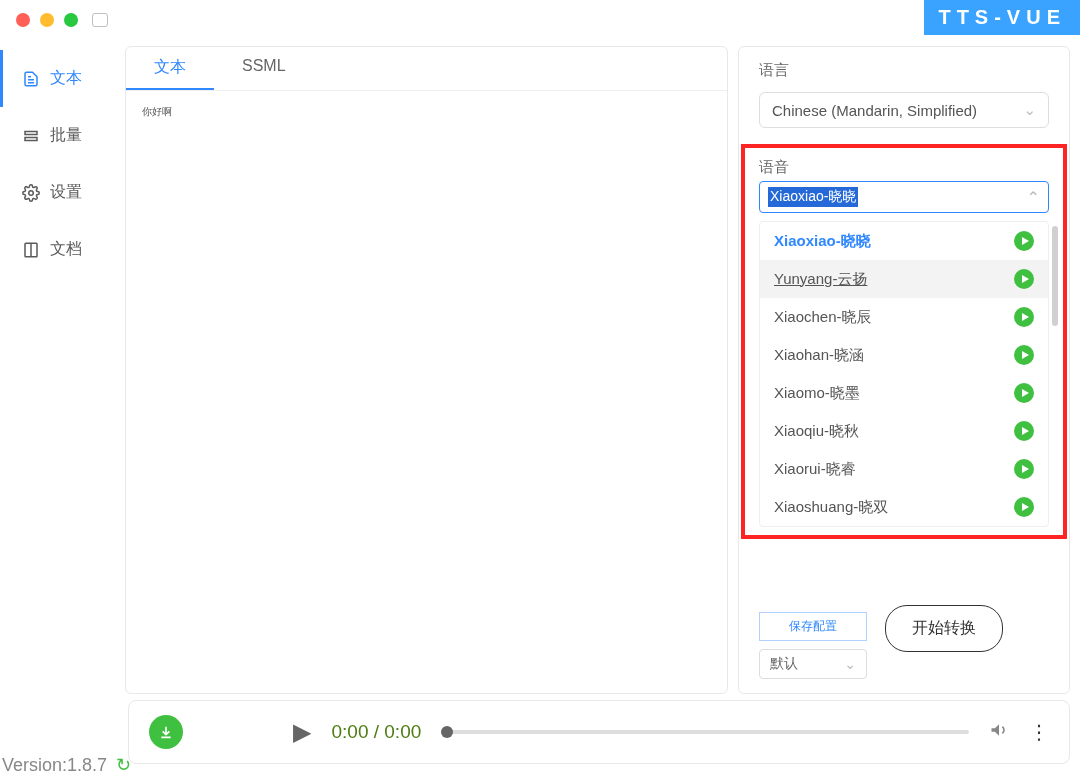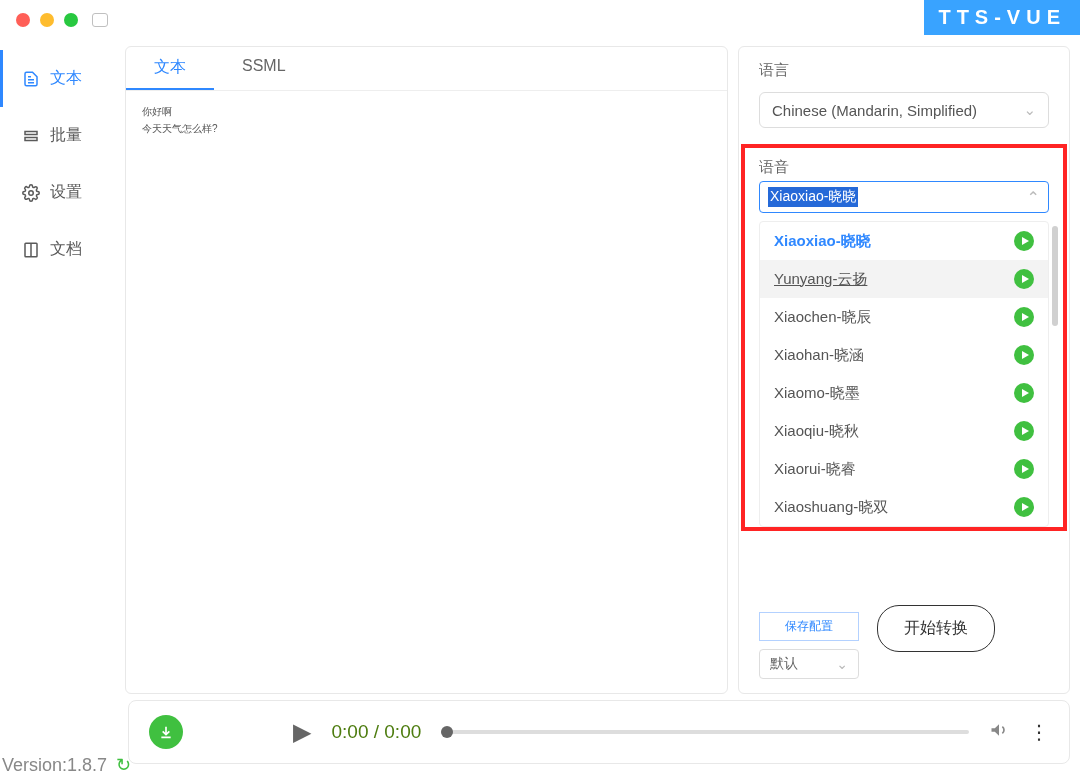--- a/index.html
+++ b/index.html
@@ -27,35 +27,35 @@
 .tabs { display: flex; border-bottom: 1px solid #eee; }
 .tab { padding: 10px 28px; font-size: 16px; color: #666; cursor: pointer; border-bottom: 2px solid transparent; }
 .tab.active { color: #2f88ff; border-bottom-color: #2f88ff; }
 .editor { flex: 1; padding: 12px 16px; font-size: 10px; color: #555; line-height: 1.7; }
 
 .right-panel { width: 332px; border: 1px solid #e8e8e8; border-radius: 6px; margin: 6px 10px 6px 4px; padding: 14px 20px 14px 20px; display: flex; flex-direction: column; gap: 8px; }
 .panel-label { font-size: 15px; color: #666; margin-bottom: 4px; }
 .sel { border: 1px solid #ddd; border-radius: 6px; padding: 8px 12px; font-size: 15px; color: #555; display: flex; justify-content: space-between; align-items: center; cursor: pointer; }
 .chev { color: #bbb; }
 
-.voice-box { border: 4px solid #ff2424; padding: 10px 14px 0 14px; margin: 8px -18px 0 -18px; }
+.voice-box { border: 4px solid #ff2424; padding: 10px 14px 8px 14px; margin: 8px -18px 0 -18px; }
 .voice-input { border: 1px solid #2f88ff; border-radius: 4px; padding: 5px 8px; display: flex; justify-content: space-between; align-items: center; margin-bottom: 8px; }
 .voice-input-text { background: #2569d8; color: #fff; padding: 1px 2px; font-size: 14px; }
 .voice-list { position: relative; border: 1px solid #eee; border-radius: 4px; background: #fff; }
 .voice-row { display: flex; justify-content: space-between; align-items: center; padding: 9px 14px; font-size: 15px; color: #555; cursor: pointer; }
 .voice-row.sel-row { color: #2f88ff; font-weight: 600; }
 .voice-row.hover { background: #f3f3f3; text-decoration: underline; }
 .play-btn { width: 20px; height: 20px; border-radius: 50%; background: #40c040; display: flex; align-items: center; justify-content: center; }
 .play-btn::after { content: ""; border-left: 7px solid #fff; border-top: 4px solid transparent; border-bottom: 4px solid transparent; margin-left: 2px; }
 .voice-scrollbar { position: absolute; right: -10px; top: 4px; width: 6px; height: 100px; background: #d0d0d0; border-radius: 3px; }
 
 .bottom-actions { margin-top: auto; display: flex; gap: 18px; align-items: flex-start; padding-top: 50px; }
 .save-col { display: flex; flex-direction: column; gap: 8px; }
 .save-btn { border: 1px solid #b3d1ff; color: #2f88ff; background: #fff; border-radius: 0; padding: 5px 18px; font-size: 12px; cursor: pointer; margin-top: 7px; }
-.preset-sel { border: 1px solid #ddd; border-radius: 4px; padding: 5px 10px; font-size: 14px; color: #666; display: flex; justify-content: space-between; align-items: center; width: 100px; cursor: pointer; }
+.preset-sel { border: 1px solid #ddd; border-radius: 4px; padding: 5px 10px; font-size: 14px; color: #666; display: flex; justify-content: space-between; align-items: center; width: 108px; cursor: pointer; }
 .start-btn { border: 1.5px solid #333; border-radius: 22px; padding: 12px 26px; font-size: 16px; color: #333; background: #fff; cursor: pointer; }
 
 
 .player { height: 64px; border: 1px solid #e8e8e8; border-radius: 8px; margin: 0 10px 6px 128px; display: flex; align-items: center; gap: 20px; padding: 0 20px; }
 .dl-btn { width: 34px; height: 34px; border-radius: 50%; background: #40c040; display: flex; align-items: center; justify-content: center; color: #fff; cursor: pointer; }
 .play-icon { color: #666; font-size: 24px; cursor: pointer; margin-left: 90px; }
 .time-text { font-size: 19px; color: #4d7c0f; text-align: right; }
 .track { flex: 1; height: 4px; background: #ddd; border-radius: 2px; position: relative; }
 .track::before { content: ""; position: absolute; left: 0; top: -4px; width: 12px; height: 12px; border-radius: 50%; background: #666; }
 .vol-icon { color: #888; font-size: 20px; cursor: pointer; }
@@ -117,21 +117,20 @@
     </div>
   </div>
 
   <div class="content">
     <div class="tabs">
       <div class="tab active">文本</div>
       <div class="tab">SSML</div>
     </div>
     <div class="editor">
       <div>你好啊</div>
-      <div>今天天气怎么样?</div>
     </div>
   </div>
 
   <div class="right-panel">
     <div class="panel-label">语言</div>
     <div class="sel">
       <span>Chinese (Mandarin, Simplified)</span>
       <span class="chev">⌄</span>
     </div>
 

